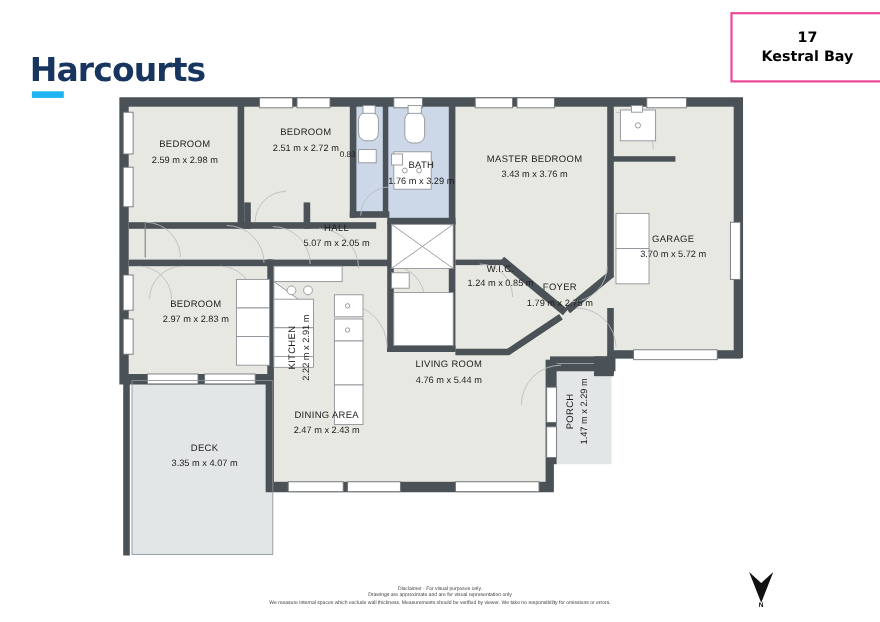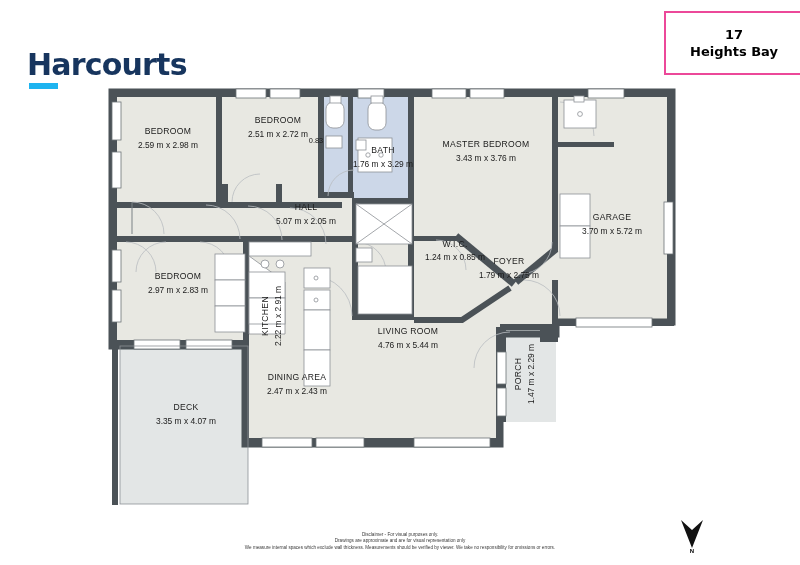--- a/index.html
+++ b/index.html
@@ -145,21 +145,21 @@
 <div id="header">
 
   <div id="harcourts-logo">
     <div id="harcourts-wordmark">Harcourts</div>
     <div id="harcourts-accent"></div>
   </div>
 
 
   <div id="address-box">
     <div class="addr-line" id="addr-number">17</div>
-    <div class="addr-line">Heights Bay</div>
+    <div class="addr-line">Kestral Bay</div>
   </div>
 </div>
 
 <div id="plan-wrap">
 <svg id="plan-svg" width="800" height="430" viewBox="0 0 800 430">
 
   <defs>
     <style>
       .wall  { fill:#4b5257; }
       .fillr { fill:#e8e8e2; }

